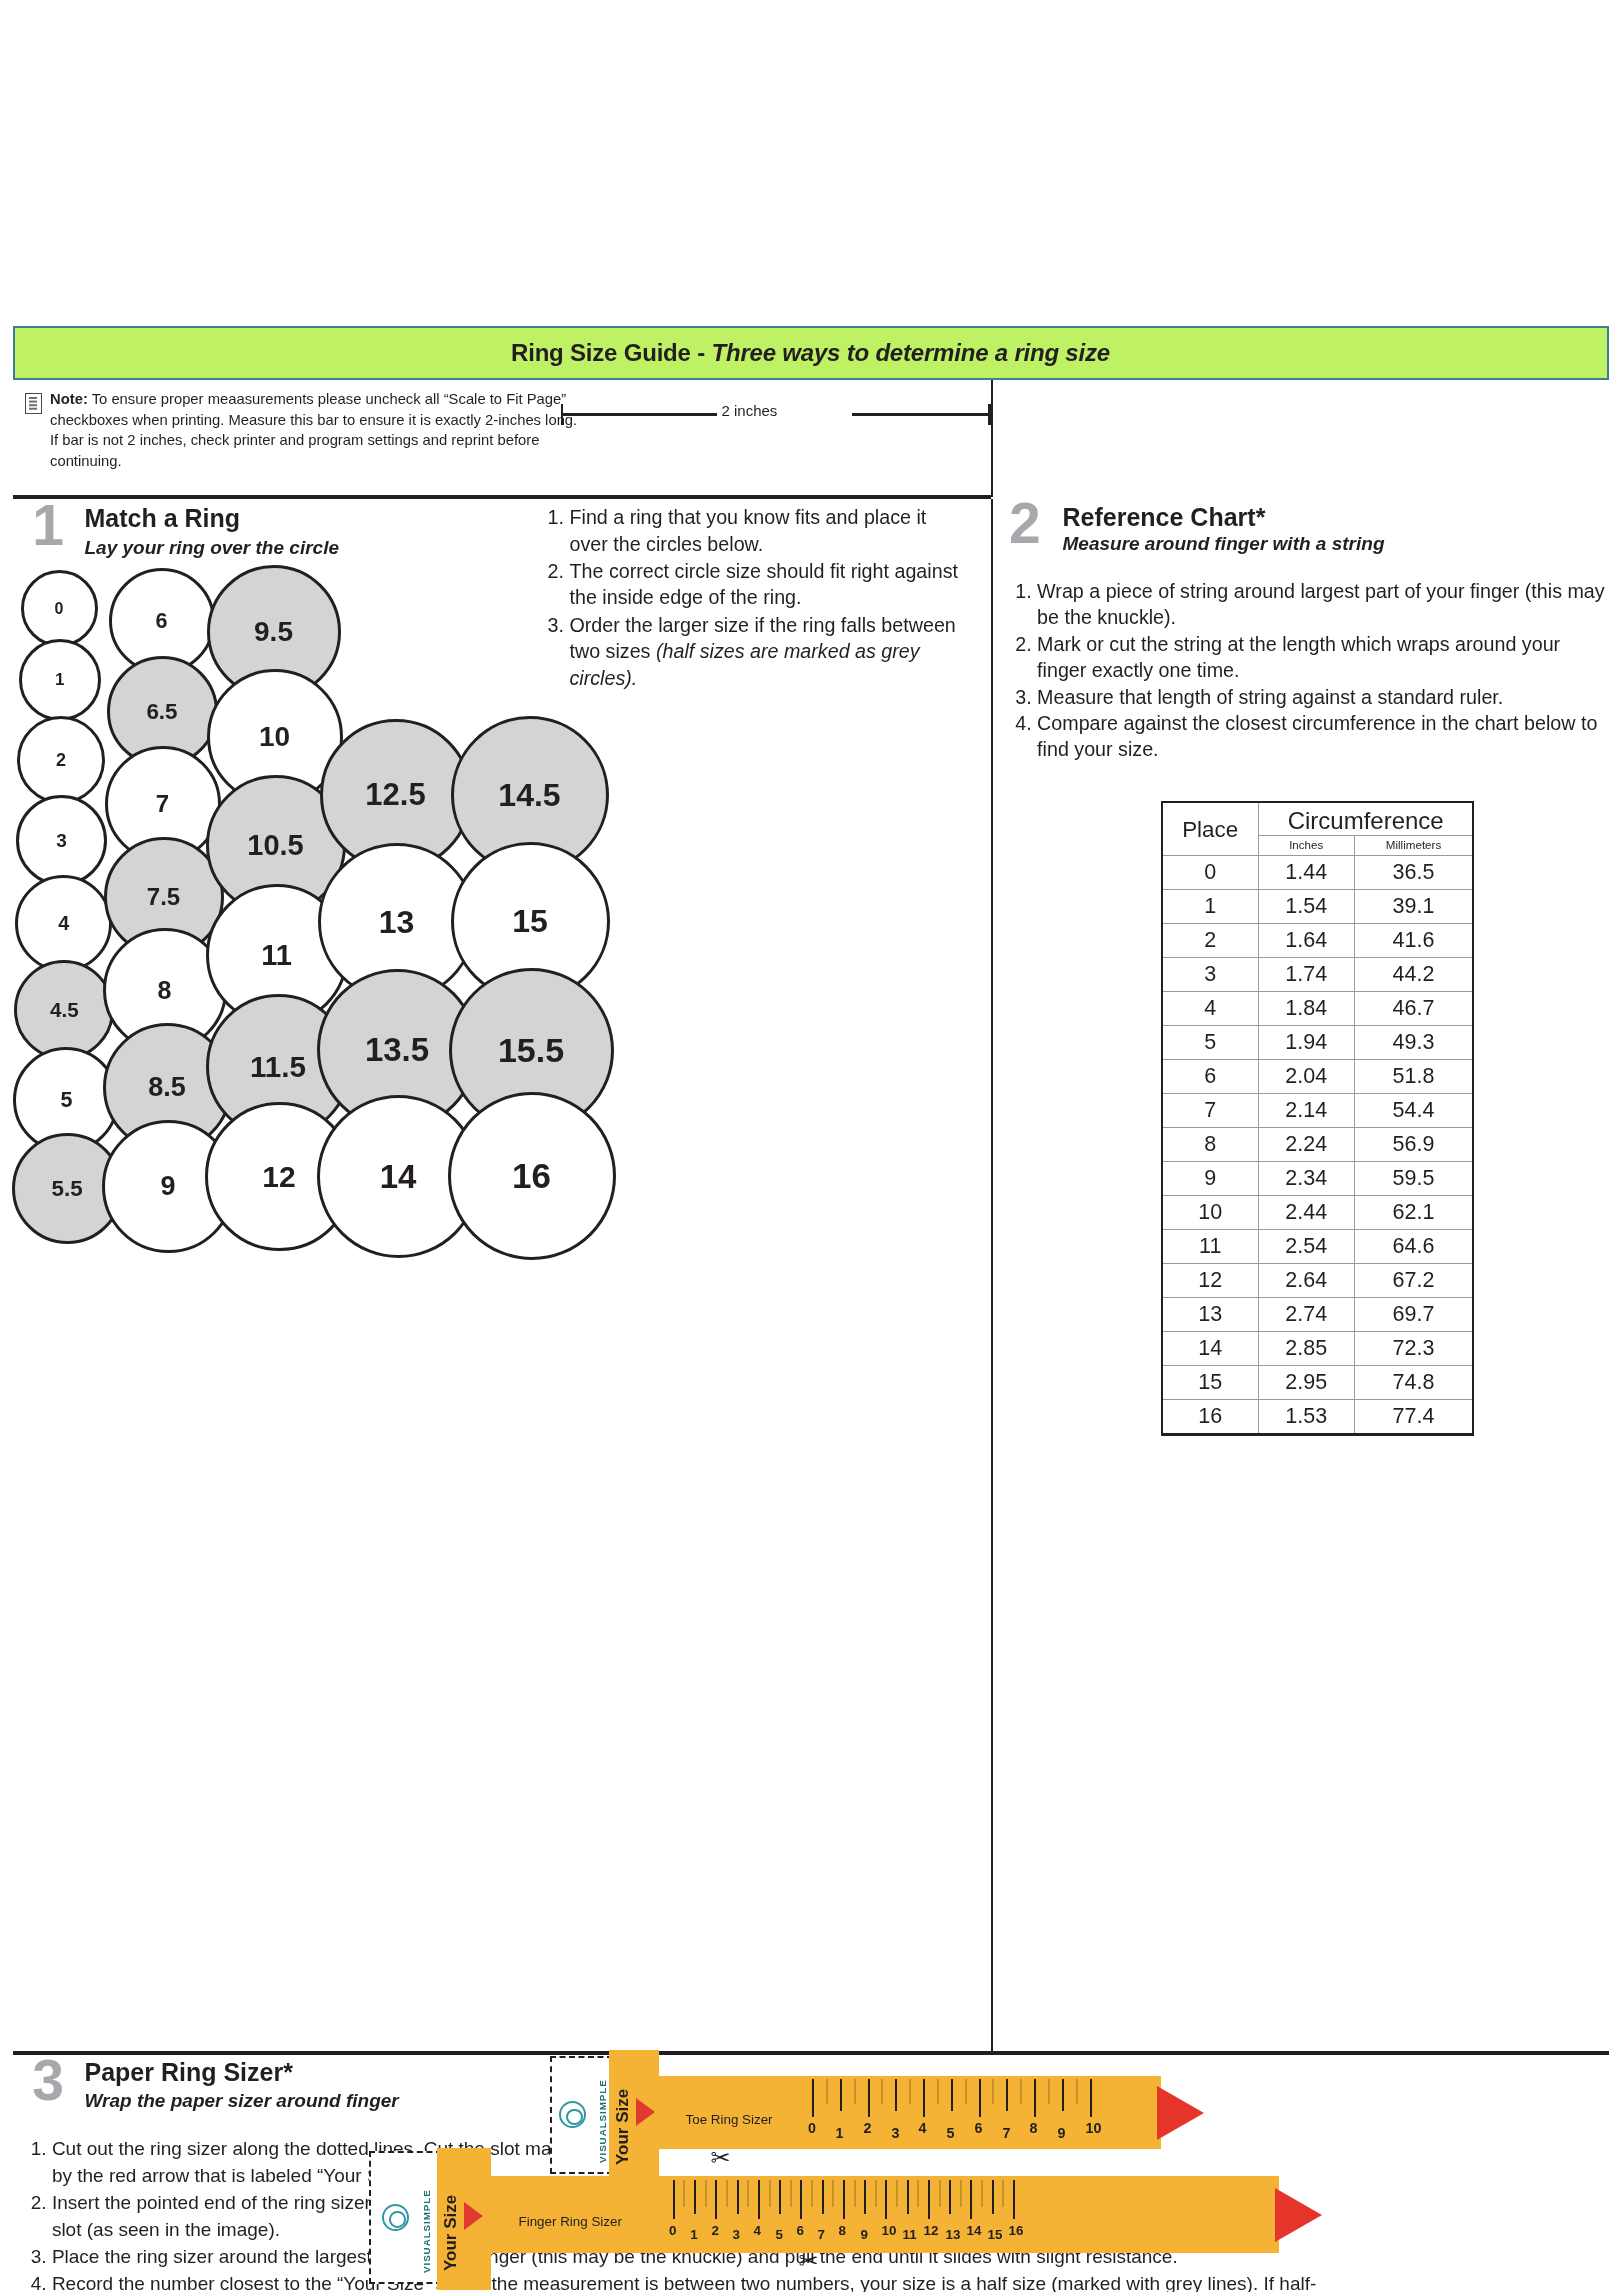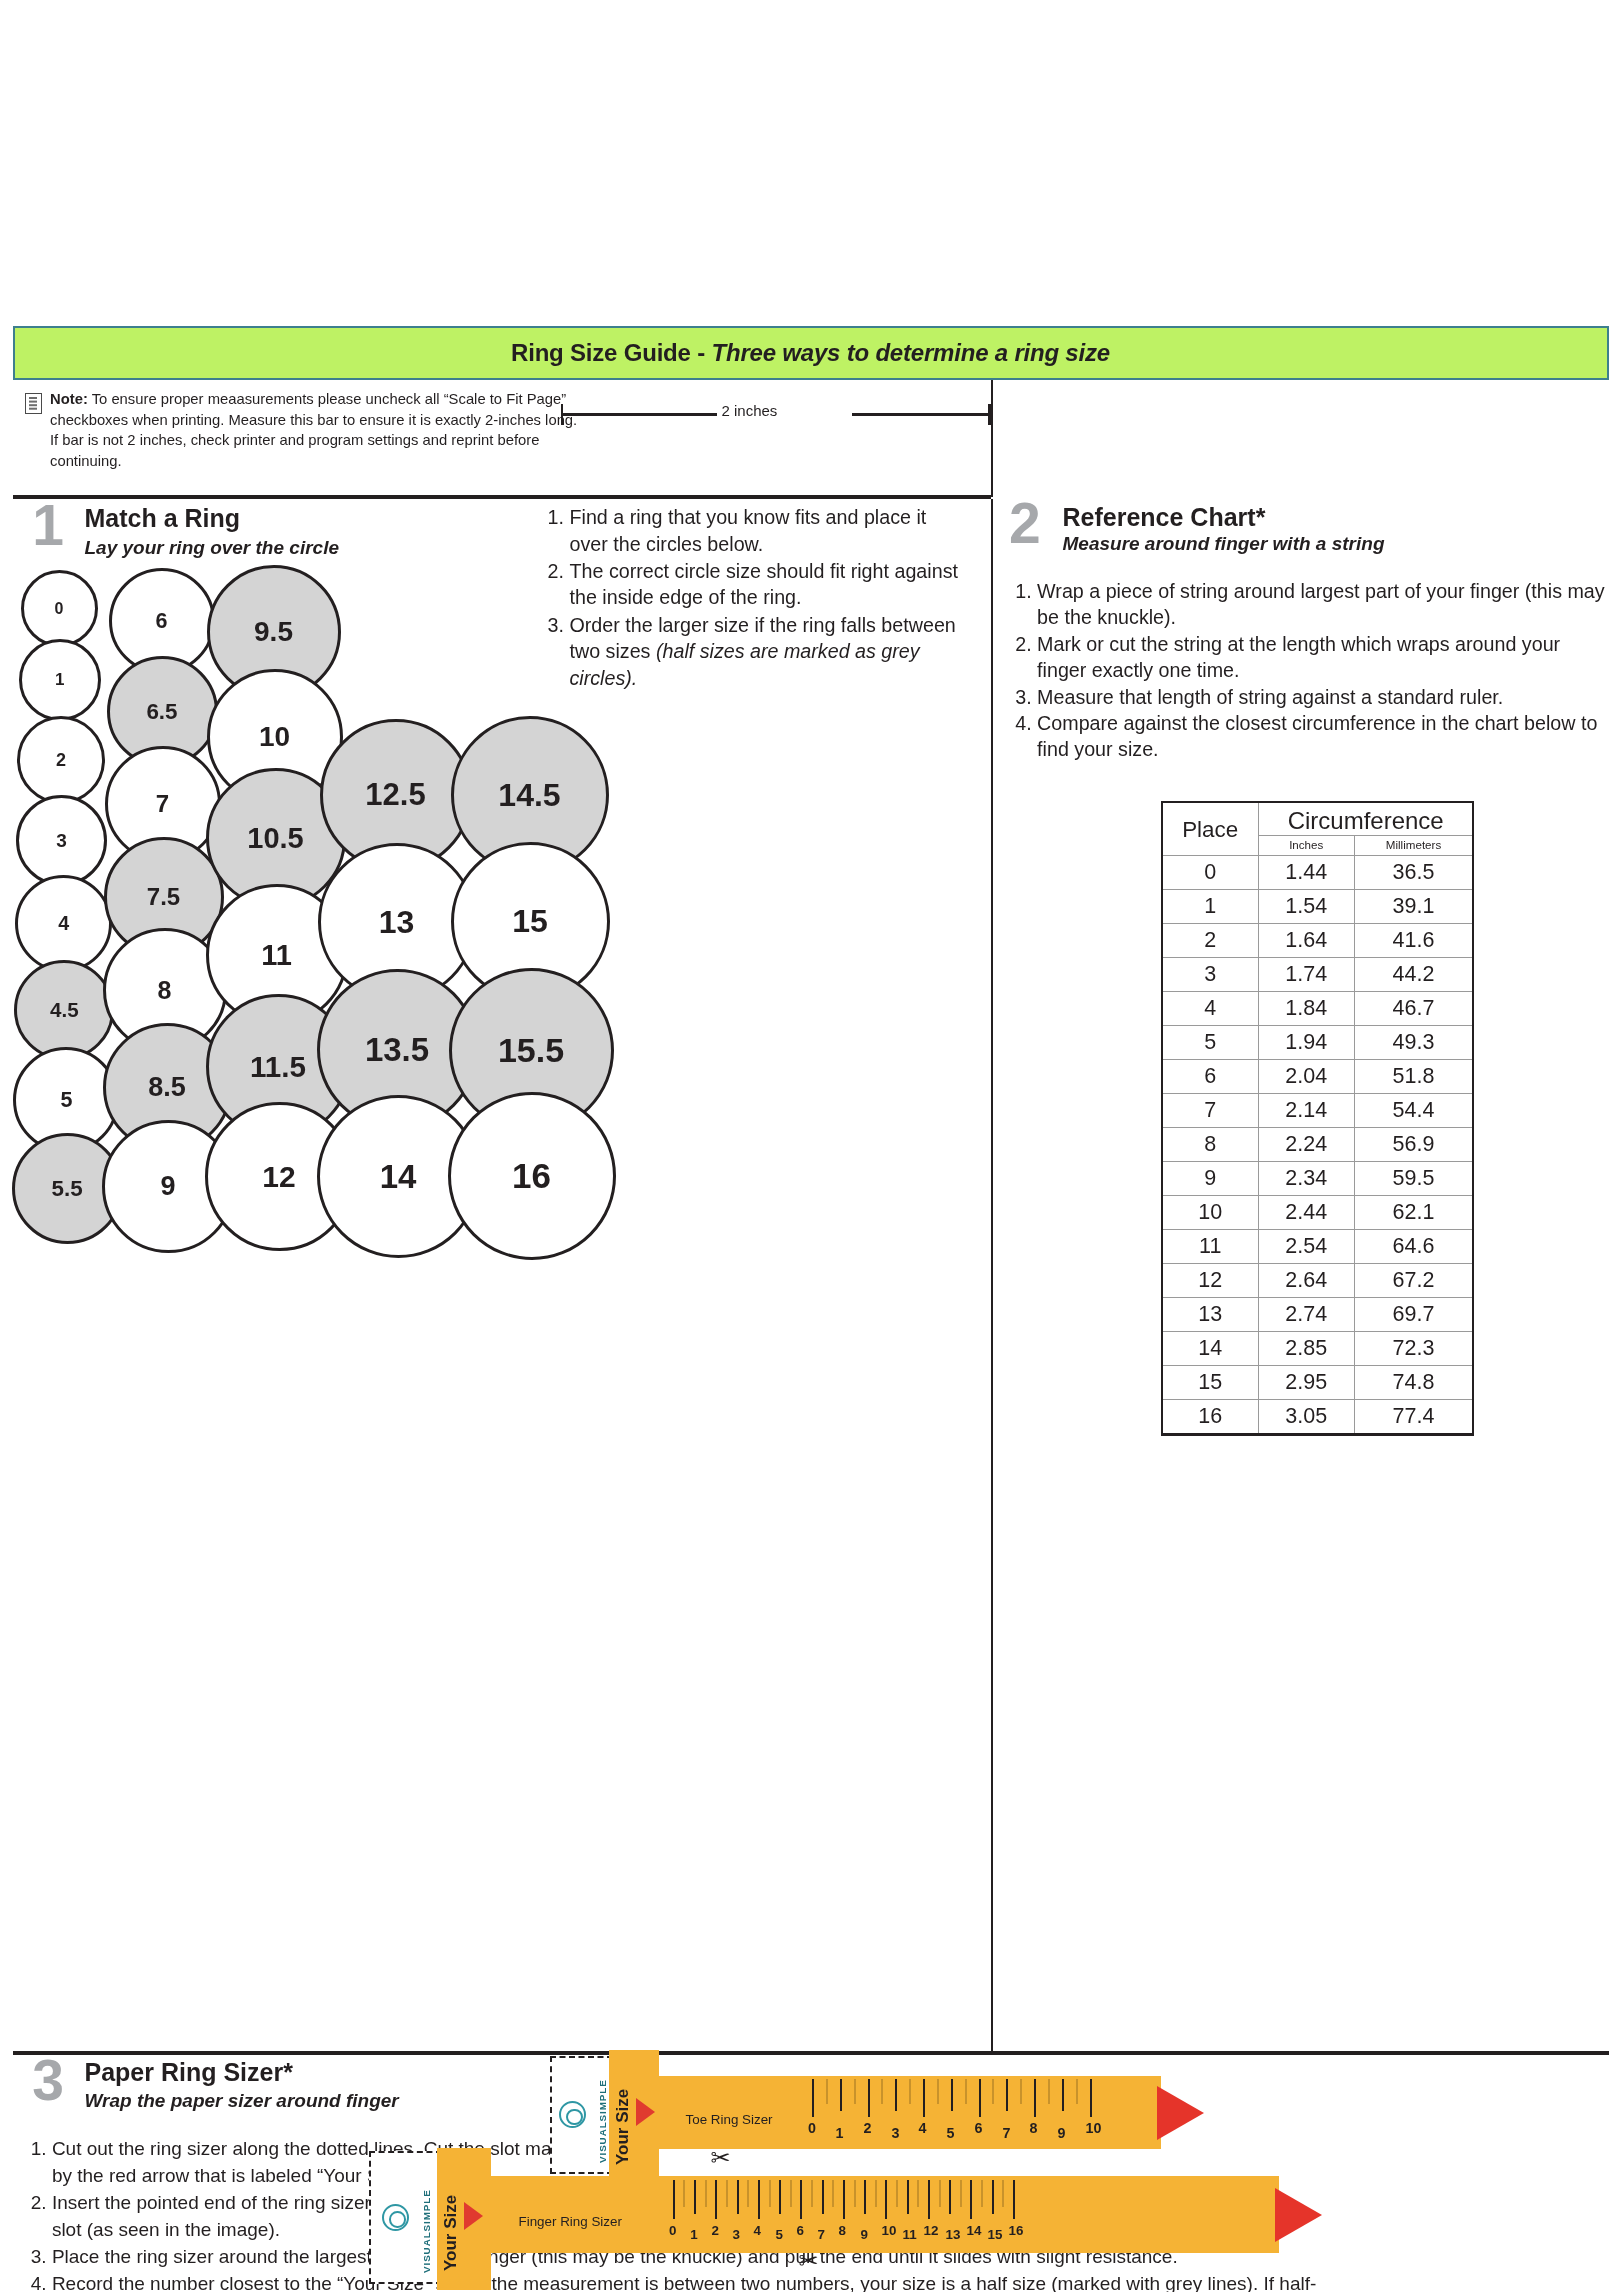--- a/index.html
+++ b/index.html
@@ -268,21 +268,21 @@
         </div>
         <div class="circ" style="left: 89px; top: 558px; width: 133px; height: 133px; font-size: 27px;">
           <span>9</span>
         </div>
         <div class="circ half" style="left: 194px; top: 2.7px; width: 134px; height: 134px; font-size: 28px;">
           <span>9.5</span>
         </div>
         <div class="circ" style="left: 194px; top: 107px; width: 136px; height: 136px; font-size: 28px;">
           <span>10</span>
         </div>
-        <div class="circ half" style="left: 193px; top: 206px; width: 140px; height: 140px; font-size: 29px;">
+        <div class="circ half" style="left: 193px; top: 213px; width: 140px; height: 140px; font-size: 29px;">
           <span>10.5</span>
         </div>
         <div class="circ" style="left: 193px; top: 322px; width: 142px; height: 142px; font-size: 29px;">
           <span>11</span>
         </div>
         <div class="circ half" style="left: 193px; top: 432px; width: 145px; height: 145px; font-size: 29.6px;">
           <span>11.5</span>
         </div>
         <div class="circ" style="left: 192px; top: 540px; width: 149px; height: 149px; font-size: 30px;">
           <span>12</span>
@@ -420,21 +420,21 @@
               <td class="val">2.85</td>
               <td class="val">72.3</td>
             </tr>
             <tr>
               <td class="sz">15</td>
               <td class="val">2.95</td>
               <td class="val">74.8</td>
             </tr>
             <tr>
               <td class="sz">16</td>
-              <td class="val">3.05</td>
+              <td class="val">1.53</td>
               <td class="val">77.4</td>
             </tr>
           </tbody>
       </table>
     </div>
   </div>
 
   <div class="hrule-2"></div>
 
   <div class="sec3">

